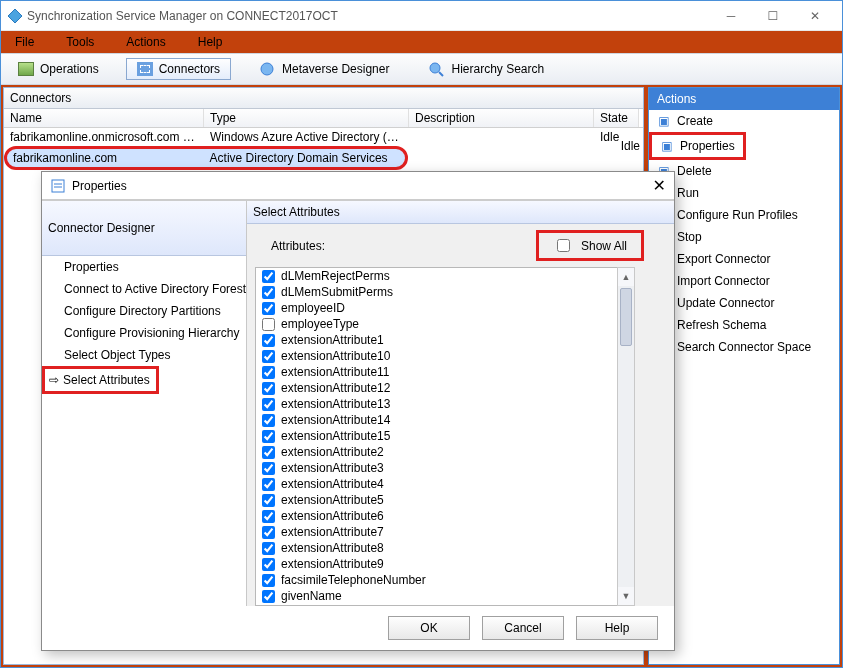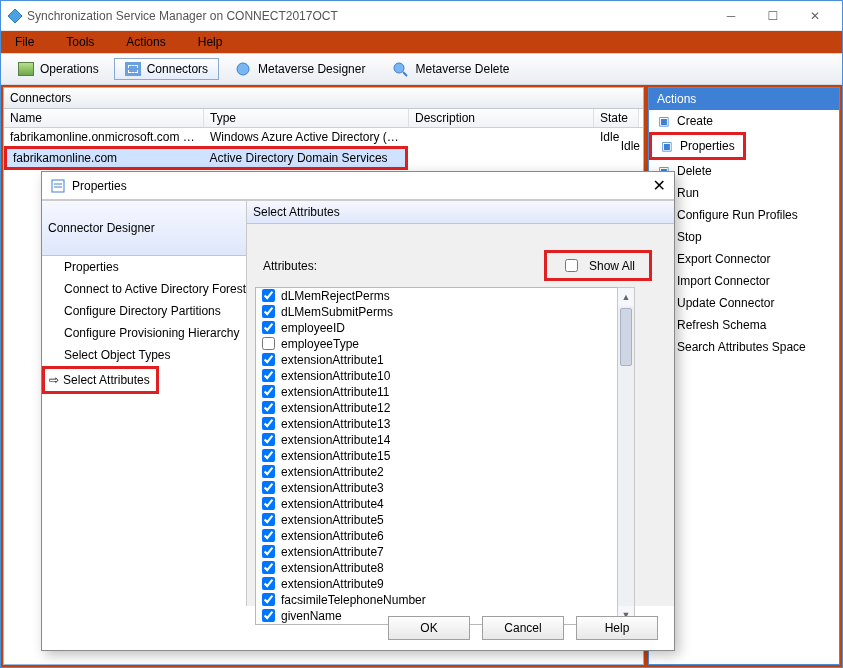--- a/index.html
+++ b/index.html
@@ -3,55 +3,55 @@
 <meta charset="utf-8">
 <style>
   * { box-sizing: border-box; font-family: "Segoe UI", Tahoma, sans-serif; font-size: 12px; }
   body { margin: 0; background: #fff; }
   .window { width: 843px; height: 668px; border: 1px solid #4a90d9; position: relative; background:#c2410c; overflow:hidden;}
   .titlebar { height: 30px; background: #fff; display: flex; align-items: center; padding: 0 6px; border-bottom:1px solid #e8e8e8;}
   .titlebar .title { flex: 1; color: #555; padding-left:4px;}
   .titlebar .winbtn { width: 42px; height: 24px; display: flex; align-items: center; justify-content: center; color: #666; }
   .menubar { height: 22px; display: flex; align-items: center; padding: 0 6px; gap: 16px; }
   .menubar > div { padding: 2px 8px; }
-  .toolbar { height: 32px; border-top:1px solid #cfd6e0; border-bottom:1px solid #cfd6e0; background:linear-gradient(#fdfdfd,#e9edf3); display:flex; align-items:center; padding:0 6px; gap:4px;}
+  .toolbar { height: 32px; border-top:1px solid #cfd6e0; border-bottom:1px solid #cfd6e0; background:linear-gradient(#fdfdfd,#e9edf3); display:flex; align-items:center; padding:0 6px; gap:16px;}
   .toolbar .tbtn { display:flex; align-items:center; gap:6px; padding:3px 10px; border:1px solid transparent; }
   .tbtn.active { border:1px solid #8aa8d0; background:linear-gradient(#fefeff,#e4edfb); }
   .sq { width:16px; height:14px; border:1px solid #5a8040; background:linear-gradient(#b6e08a,#6fa74a); display:inline-block; }
   .sq2 { width:16px; height:14px; background:#6aa0e0; display:inline-block; position:relative;}
   .sq2::after{content:"";position:absolute;inset:3px;border:1px dashed #fff;}
   .hl { border:3px solid #e02020; }
   .body { position:absolute; top:86px; left:2px; right:2px; bottom:2px; display:flex; }
   .mainpanel { flex:1; border:1px solid #9bb8dd; display:flex; flex-direction:column; background:#fff;}
   .gridheader { background:linear-gradient(#fdfdfd,#e9edf3); border-bottom:1px solid #c0c8d4; padding:3px 6px;}
   .tblhead { display:flex; background:#fff; border-bottom:1px solid #d0d0d0;}
   .tblhead > div { padding:2px 6px; border-right:1px solid #e0e0e0; background:linear-gradient(#fefefe,#f0f2f6);}
   .row { display:flex; }
   .row > div { padding:2px 6px; white-space:nowrap; overflow:hidden; text-overflow:ellipsis;}
-  .row.sel { background:#cfe2ff; }
+  .row.sel { background:#cfe2ff;border-radius:12px; }
   .c-name{width:200px;} .c-type{width:205px;} .c-desc{width:185px;} .c-state{width:45px;}
   .actions { width:192px; border:1px solid #4a90d9; margin-left:4px; background:#fff;}
   .actions .ahead { background:#3d80d6; color:#fff; padding:4px 8px; font-size:12px;}
   .actions .aitem { display:flex; align-items:center; gap:6px; padding:4px 8px;}
   .aicon{width:14px;height:14px;display:inline-flex;align-items:center;justify-content:center;color:#3d80d6;}
   .dialog { position:absolute; left:40px; top:170px; width:634px; height:480px; background:#fff; border:1px solid #8a8a8a; box-shadow:4px 4px 12px rgba(0,0,0,.25); z-index:5;}
   .dialog .dtitle{ height:28px; background:#fff; display:flex; align-items:center; padding:0 8px; border-bottom:1px solid #ccc;}
   .dialog .dtitle .dx{margin-left:auto;font-size:16px;}
   .dbody{display:flex; flex:1; height:406px; border-top:1px solid #ccc;}
   .dleft{width:205px; border-right:1px solid #c8c8c8; background:#fff;}
   .dleft .dhead{background:linear-gradient(#f6f8ff,#dee7fb); border-bottom:1px solid #b8c6e0; padding:20px 6px;}
   .dleft .ditem{padding:4px 6px 4px 22px; white-space:nowrap;}
   .dleft .ditem.sel{ display:flex; align-items:center; gap:4px; padding-left:4px;}
   .dright{flex:1; background:#f0f0f0; display:flex; flex-direction:column;}
   .dright .dhead{background:linear-gradient(#f6f8ff,#dee7fb); border-bottom:1px solid #b8c6e0; padding:4px 6px;}
-  .attrbar{display:flex; align-items:center; padding:6px 16px;margin-top:20px;}
+  .attrbar{display:flex; align-items:center; padding:6px 24px;}
   .attrbar .lbl{flex:0 0 auto; margin-right:auto;}
   .listwrap{flex:1; margin:0 0px 0 8px; display:flex;}
   .listbox{ width:362px; flex:0 0 362px; background:#fff; border:1px solid #b8b8b8; overflow-y:auto; max-height:364px; border-right:none}
-  .listbox .lrow{display:flex; align-items:flex-start; gap:6px; padding:1px 6px;}
+  .listbox .lrow{display:flex; align-items:flex-end; gap:6px; padding:1px 6px;}
   .listbox input[type=checkbox]{margin:0;}
   .sbtrack{width:18px; background:#eef0f3; border:1px solid #c8c8c8; display:flex; flex-direction:column; align-items:center;}
   .sbtn{height:18px;width:100%; background:#f6f7fa; display:flex;align-items:center;justify-content:center;color:#666;font-size:9px;}
   .sthumb{width:12px; height:58px; background:#cfd6e3; border:1px solid #a8b2c6; margin-top:2px; border-radius:2px;}
   .dbtns{height:44px; display:flex; justify-content:flex-end; align-items:center; gap:12px; padding:0 16px;}
   .dbtns button{ width:82px; height:24px; background:linear-gradient(#fefefe,#e8e8e8); border:1px solid #a0a0a0;}
 </style>
 </head>
 <body>
 
@@ -87,21 +87,21 @@
       <svg width="18" height="16">
           <circle cx="9" cy="8" r="6" fill="#7ab6f0" stroke="#3d80d6"></circle>
         </svg>
       <span>Metaverse Designer</span>
     </div>
     <div class="tbtn">
       <svg width="18" height="16">
           <circle cx="8" cy="7" r="5" fill="#7ab6f0" stroke="#3d80d6"></circle>
           <line x1="12" y1="11" x2="16" y2="15" stroke="#3d80d6" stroke-width="2"></line>
         </svg>
-      <span>Metaverse Delete</span>
+      <span>Hierarchy Search</span>
     </div>
   </div>
 
   <div class="body">
     <div class="mainpanel">
       <div class="gridheader">Connectors</div>
       <div class="tblhead">
         <div class="c-name">Name</div>
         <div class="c-type">Type</div>
         <div class="c-desc">Description</div>
@@ -149,21 +149,21 @@
             <span class="aicon">▣</span>
             <span>Import Connector</span>
           </div><div class="aitem">
             <span class="aicon">▣</span>
             <span>Update Connector</span>
           </div><div class="aitem">
             <span class="aicon">▣</span>
             <span>Refresh Schema</span>
           </div><div class="aitem">
             <span class="aicon">▣</span>
-            <span>Search Attributes Space</span>
+            <span>Search Connector Space</span>
           </div></div>
     </div>
   </div>
 
   <div class="dialog">
     <div class="dtitle">
       <svg width="16" height="16">
           <rect x="2" y="2" width="12" height="12" fill="#fff" stroke="#3d80d6"></rect>
           <line x1="4" y1="6" x2="12" y2="6" stroke="#3d80d6"></line>
           <line x1="4" y1="9" x2="12" y2="9" stroke="#3d80d6"></line>

